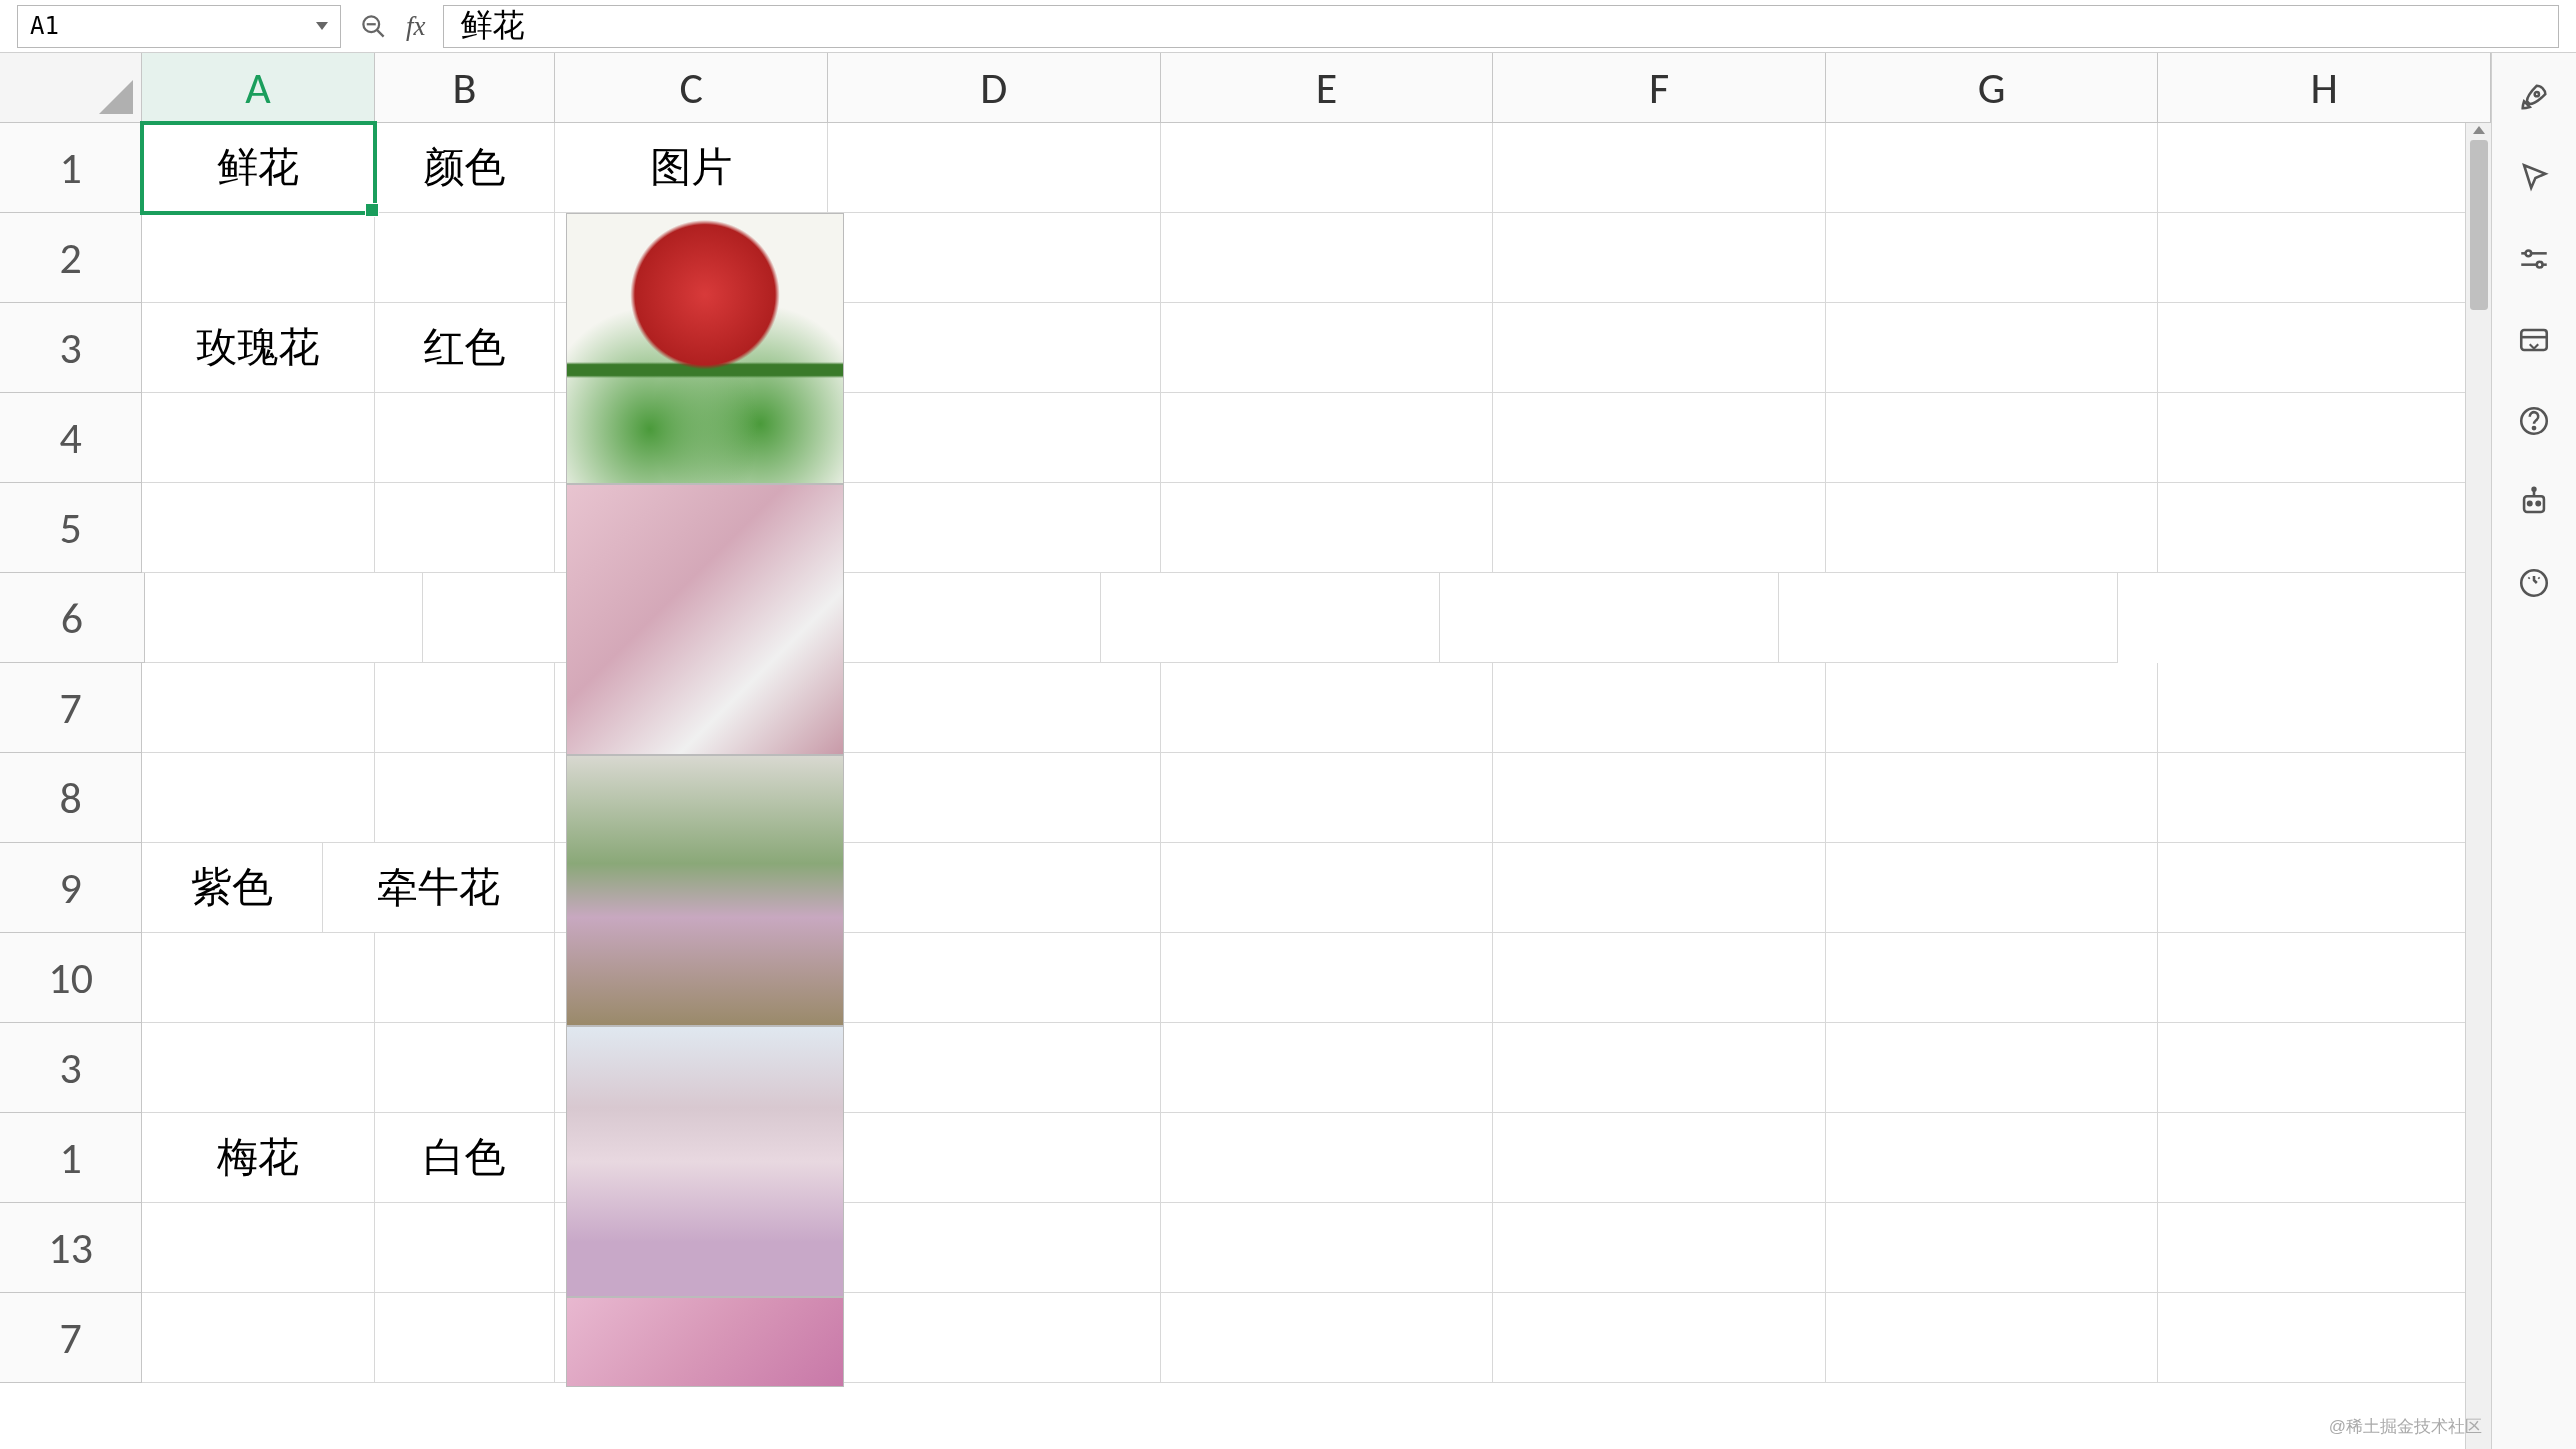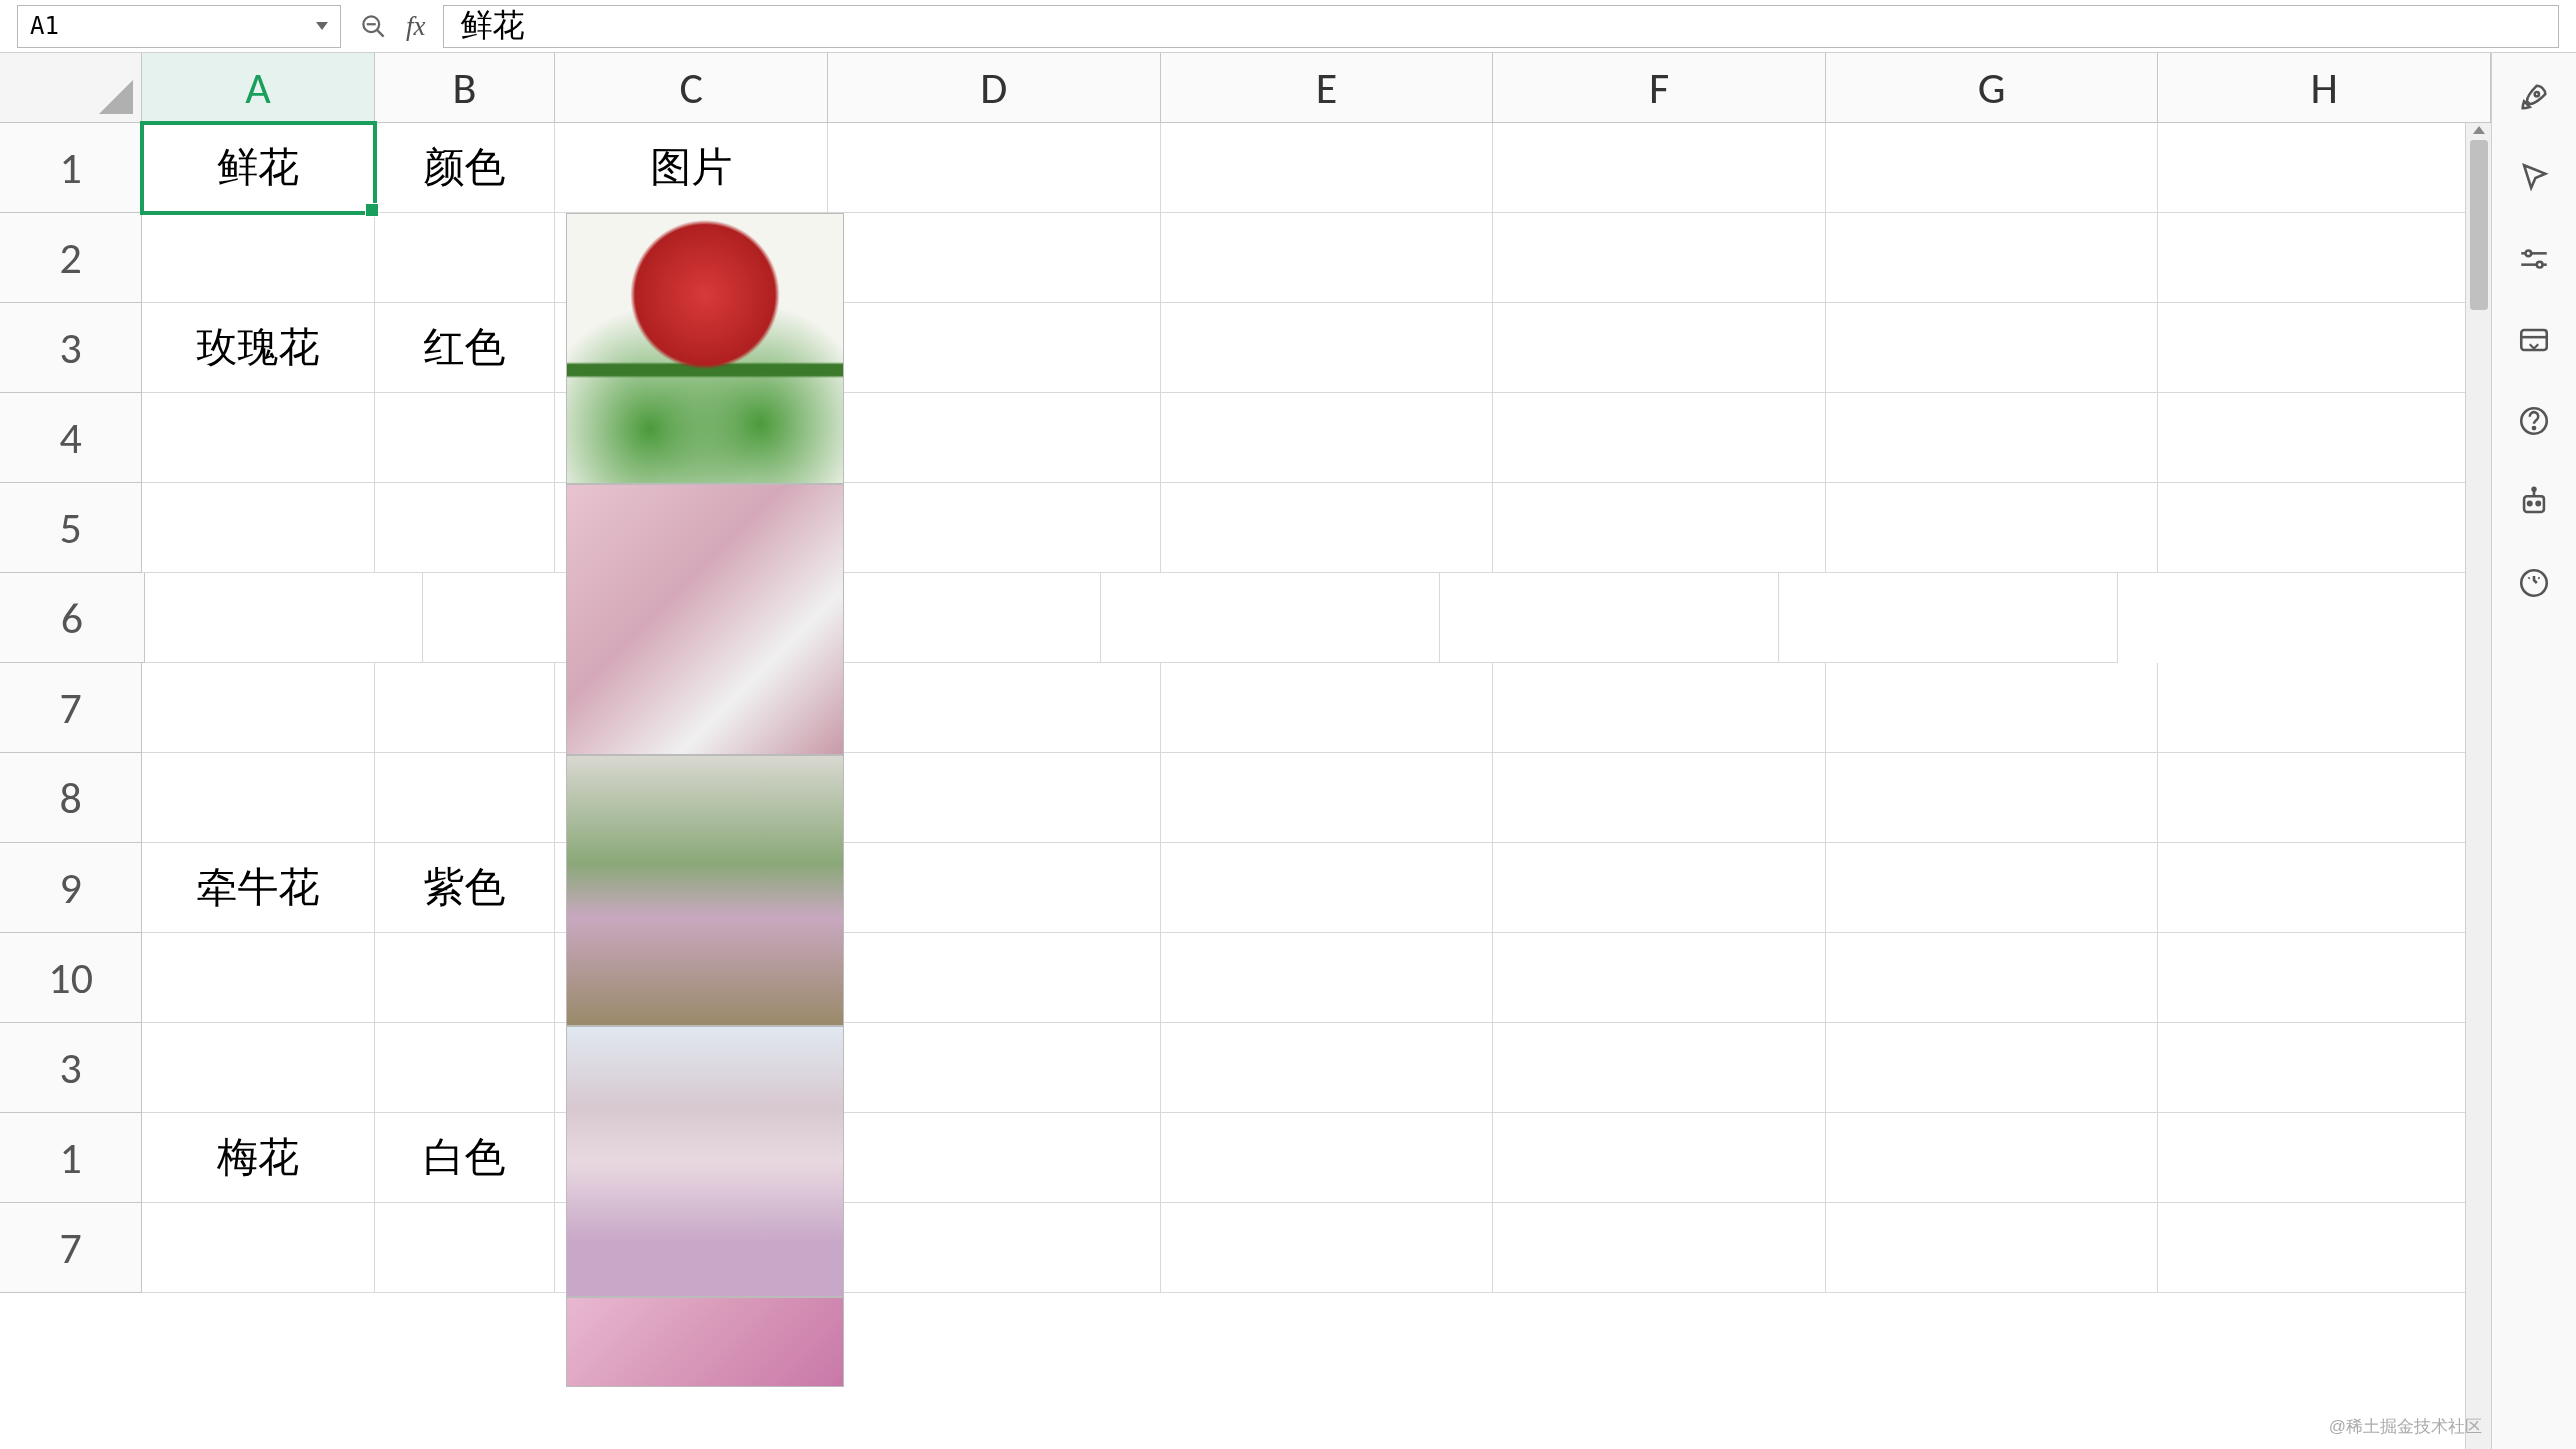--- a/index.html
+++ b/index.html
@@ -348,25 +348,25 @@
           <div class="cell" style="width: 184px;"></div>
           <div class="cell" style="width: 278px;"></div>
           <div class="cell" style="width: 339px;"></div>
           <div class="cell" style="width: 339px;"></div>
           <div class="cell" style="width: 339px;"></div>
           <div class="cell" style="width: 339px;"></div>
           <div class="cell" style="width: 339px;"></div>
         </div>
         <div class="row">
           <div class="row-head">9</div>
+          <div class="cell" style="width: 184px;">
+            <span>紫色</span>
+          </div>
           <div class="cell" style="width: 237px;">
             <span>牵牛花</span>
-          </div>
-          <div class="cell" style="width: 184px;">
-            <span>紫色</span>
           </div>
           <div class="cell" style="width: 278px;"></div>
           <div class="cell" style="width: 339px;"></div>
           <div class="cell" style="width: 339px;"></div>
           <div class="cell" style="width: 339px;"></div>
           <div class="cell" style="width: 339px;"></div>
           <div class="cell" style="width: 339px;"></div>
         </div>
         <div class="row">
           <div class="row-head">10</div>
@@ -391,20 +391,31 @@
           <div class="cell" style="width: 339px;"></div>
         </div>
         <div class="row">
           <div class="row-head">1</div>
           <div class="cell" style="width: 237px;">
             <span>梅花</span>
           </div>
           <div class="cell" style="width: 184px; font-family: Liberation Mono, monospace;">
             <span>白色</span>
           </div>
+          <div class="cell" style="width: 278px;"></div>
+          <div class="cell" style="width: 339px;"></div>
+          <div class="cell" style="width: 339px;"></div>
+          <div class="cell" style="width: 339px;"></div>
+          <div class="cell" style="width: 339px;"></div>
+          <div class="cell" style="width: 339px;"></div>
+        </div>
+        <div class="row">
+          <div class="row-head">13</div>
+          <div class="cell" style="width: 237px;"></div>
+          <div class="cell" style="width: 184px;"></div>
           <div class="cell" style="width: 278px;"></div>
           <div class="cell" style="width: 339px;"></div>
           <div class="cell" style="width: 339px;"></div>
           <div class="cell" style="width: 339px;"></div>
           <div class="cell" style="width: 339px;"></div>
           <div class="cell" style="width: 339px;"></div>
         </div>
         <div class="row">
           <div class="row-head">7</div>
           <div class="cell" style="width: 237px;"></div>

